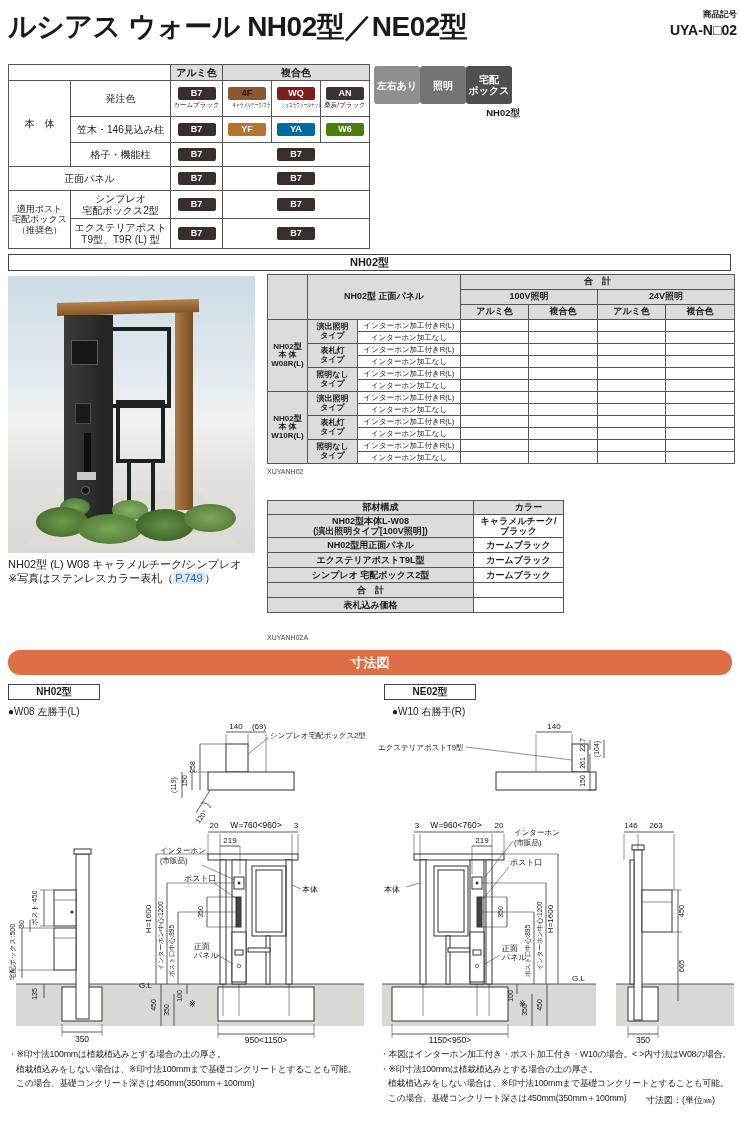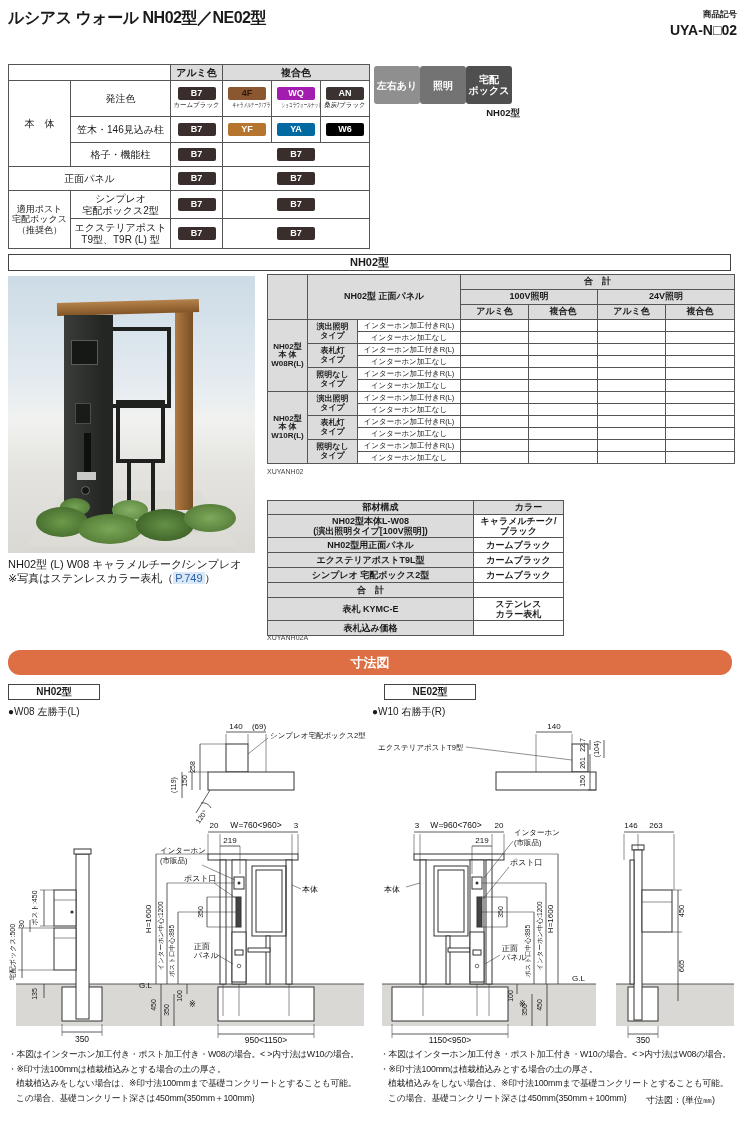--- a/index.html
+++ b/index.html
@@ -1,21 +1,21 @@
 <!DOCTYPE html>
 <html><head>
 <meta charset="utf-8">
 <style>
   * { margin:0; padding:0; box-sizing:border-box; }
   body { background:#fff; }
   .page { position:relative; width:740px; height:1123px; background:#fff; overflow:hidden;
           font-family:"Liberation Sans","DejaVu Sans",sans-serif; color:#1a1a1a; }
 
   
-  .title { position:absolute; left:8px; top:8px; font-size:16px; font-weight:bold; letter-spacing:-0.5px; }
+  .title { position:absolute; left:8px; top:8px; font-size:28px; font-weight:bold; letter-spacing:-0.5px; }
   .codeblock { position:absolute; left:645px; top:9px; width:92px; text-align:right; }
   .code-label { font-size:8.5px; font-weight:bold; }
   .code-value { font-size:14px; font-weight:bold; margin-top:1px;text-align:right; }
 
   
   table { border-collapse:collapse; table-layout:fixed; }
   td { border:1px solid #555; text-align:center; vertical-align:middle; padding:0; overflow:hidden; }
   .g { background:#dcdcdc; }
   .pre { white-space:pre-line; line-height:1.15; }
 
@@ -142,34 +142,34 @@
       <td>発注色</td>
       <td>
         <span class="chip" style="background-color: rgb(58, 46, 44);">B7</span>
         <span class="chip-name">カームブラック</span>
       </td>
       <td>
         <span class="chip chip-4f" style="background-color: rgb(138, 87, 48);">4F</span>
         <span class="chip-name sq">キャラメルチーク/ブラック</span>
       </td>
       <td>
-        <span class="chip" style="background-color: #a21caf;">WQ</span>
+        <span class="chip" style="background-color: #7f1d1d;">WQ</span>
         <span class="chip-name sq">ショコラウォールナット/ブラック</span>
       </td>
       <td>
         <span class="chip" style="background-color: rgb(58, 51, 49);">AN</span>
         <span class="chip-name">桑炭/ブラック</span>
       </td>
     </tr>
     <tr style="height:26px">
       <td>笠木・146見込み柱</td>
       <td><span class="chip" style="background-color: rgb(58, 46, 44);">B7</span></td>
       <td><span class="chip" style="background-color: rgb(181, 117, 46);">YF</span></td>
       <td><span class="chip" style="background-color: #0369a1;">YA</span></td>
-      <td><span class="chip" style="background-color: #000000;">W6</span></td>
+      <td><span class="chip" style="background-color: #4d7c0f;">W6</span></td>
     </tr>
     <tr>
       <td>格子・機能柱</td>
       <td><span class="chip" style="background-color: rgb(58, 46, 44);">B7</span></td>
       <td colspan="3"><span class="chip" style="background-color: rgb(58, 46, 44);">B7</span></td>
     </tr>
     <tr>
       <td colspan="2">正面パネル</td>
       <td><span class="chip" style="background-color: rgb(58, 46, 44);">B7</span></td>
       <td colspan="3"><span class="chip" style="background-color: rgb(58, 46, 44);">B7</span></td>
@@ -387,37 +387,32 @@
         </tr>
     <tr>
           <td class="g">シンプレオ 宅配ボックス2型</td>
           <td class="w">カームブラック</td>
         </tr>
     <tr>
           <td class="g" style="height:13px">合　計</td>
           <td class="w"></td>
         </tr>
     <tr>
-          <td class="g tall">表札 KYMC-E</td>
-          <td class="w pre tall">ステンレス
-カラー表札</td>
-        </tr>
-    <tr>
           <td class="g">表札込み価格</td>
           <td class="w"></td>
         </tr>
   </tbody>
     </table>
   <div class="tbl-code" style="left:267px;top:634px">XUYANH02A</div>
 
   <div class="sunpo-bar">寸法図</div>
   <div class="model-box" style="left:8px">NH02型</div>
   <div class="model-box" style="left:384px">NE02型</div>
   <div class="model-sub" style="left:8px">●W08 左勝手(L)</div>
-  <div class="model-sub" style="left:372px">●W10 右勝手(R)</div>
+  <div class="model-sub" style="left:392px">●W10 右勝手(R)</div>
 
   <svg class="dwg" style="left:4px;top:714px" width="366" height="332" viewBox="0 0 366 332">
     <defs>
       <pattern id="hatchL" width="6" height="6" patternUnits="userSpaceOnUse" patternTransform="rotate(45)">
         <rect width="6" height="6" fill="#fff" stroke="none"></rect>
           <line x1="0" y1="0" x2="0" y2="6" stroke="#9a9a9a" stroke-width="2"></line>
       </pattern>
     </defs>
     <g>
       <rect class="gr" x="12" y="270" width="348" height="42"></rect>
@@ -660,21 +655,20 @@
       <line x1="302" y1="218" x2="302" y2="287"></line>
       <text class="t75" text-anchor="middle" transform="rotate(-90 308 252)" x="308" y="252">665</text>
       <line x1="252" y1="320" x2="282" y2="320"></line>
         <line x1="252" y1="312" x2="252" y2="324" class="thin"></line>
         <line x1="282" y1="312" x2="282" y2="324" class="thin"></line>
       <text class="t85" text-anchor="middle" x="267" y="329">350</text>
     </g>
   </svg>
 
   <div class="notes" style="left:8px; width:372px">
-    <div>・本図はインターホン加工付き・ポスト加工付き・W08の場合。&lt; &gt;内寸法はW10の場合。</div>
     <div>・※印寸法100mmは植栽植込みとする場合の土の厚さ。</div>
     <div class="ind">植栽植込みをしない場合は、※印寸法100mmまで基礎コンクリートとすることも可能。</div>
     <div class="ind">この場合、基礎コンクリート深さは450mm(350mm＋100mm)</div>
   </div>
   <div class="notes" style="left:380px; width:360px">
     <div>・本図はインターホン加工付き・ポスト加工付き・W10の場合。&lt; &gt;内寸法はW08の場合。</div>
     <div>・※印寸法100mmは植栽植込みとする場合の土の厚さ。</div>
     <div class="ind">植栽植込みをしない場合は、※印寸法100mmまで基礎コンクリートとすることも可能。</div>
     <div class="ind">この場合、基礎コンクリート深さは450mm(350mm＋100mm)</div>
   </div>

